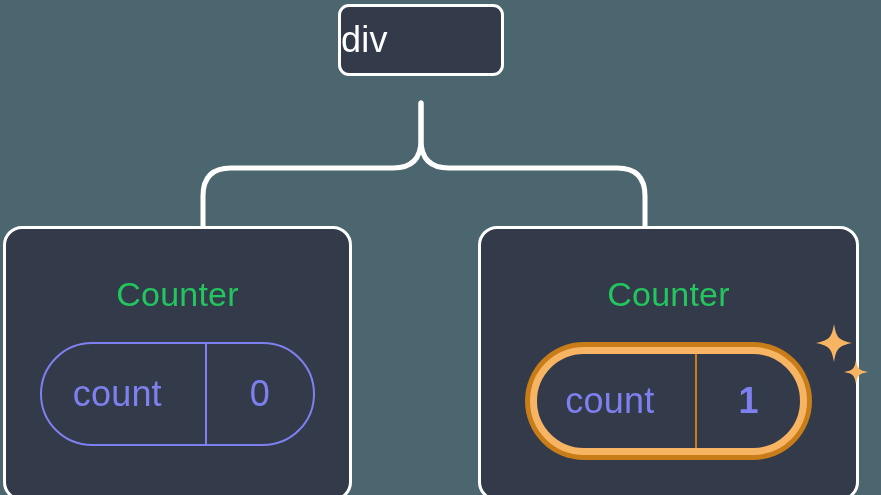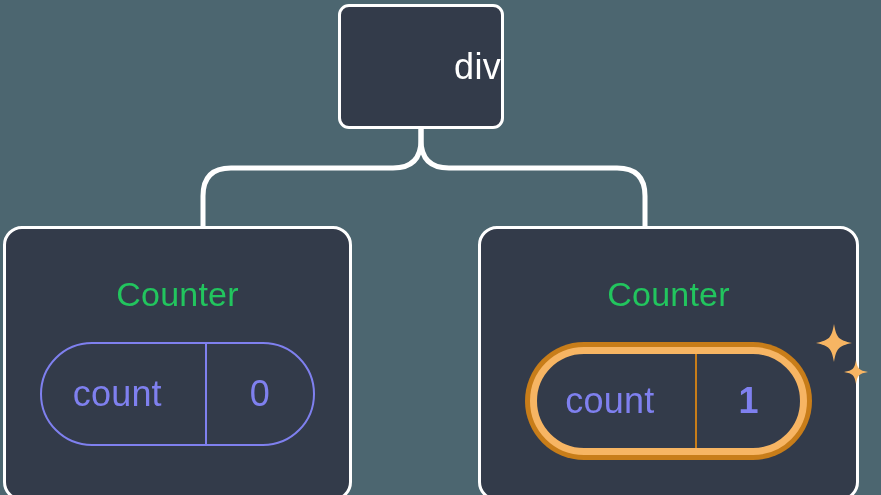--- a/index.html
+++ b/index.html
@@ -33,25 +33,25 @@
     background: #333b4a;
     border: 3px solid #ffffff;
     border-radius: 12px;
   }
 
   
   .node-root {
     left: 338px;
     top: 4px;
     width: 166px;
-    height: 125px;
+    height: 72px;
     border-radius: 11px;
     display: flex;
     align-items: center;
-    justify-content: flex-end;
+    justify-content: flex-start;
   }
   .node-root .node-title {
     font-size: 36px;
     color: #ffffff;
     letter-spacing: 0.3px;
     line-height: 1;
   }
 
   
   .node-child {

